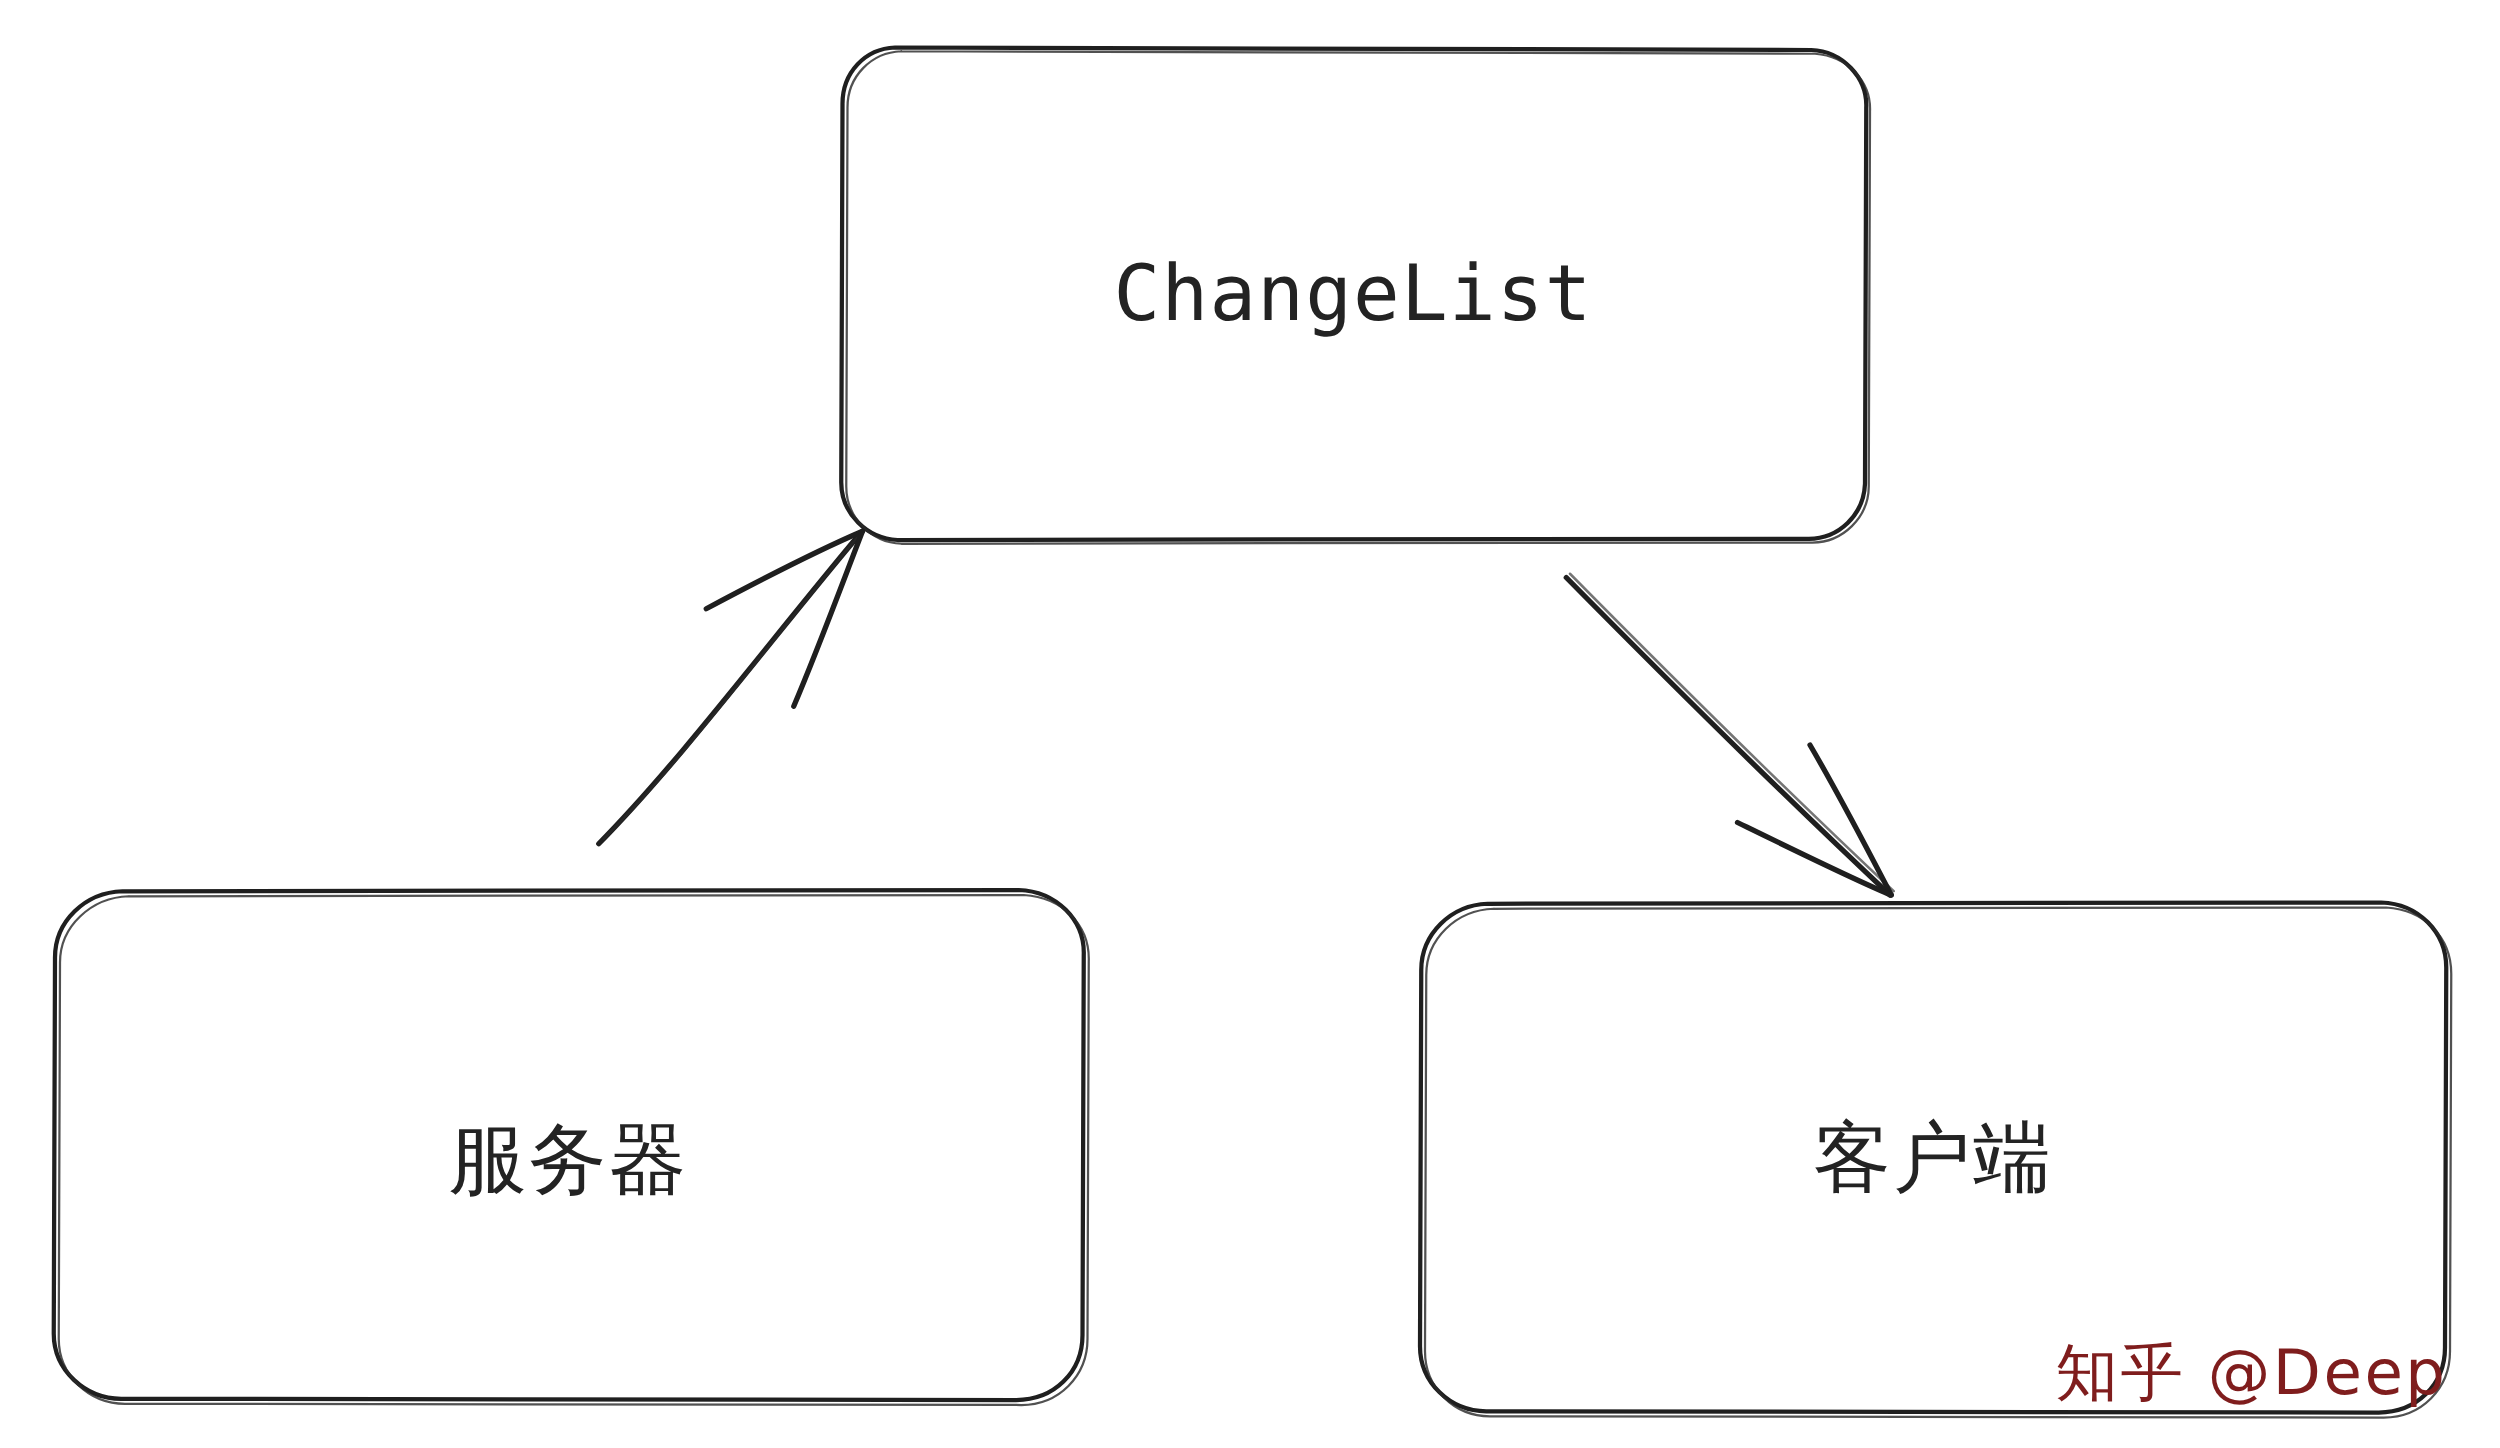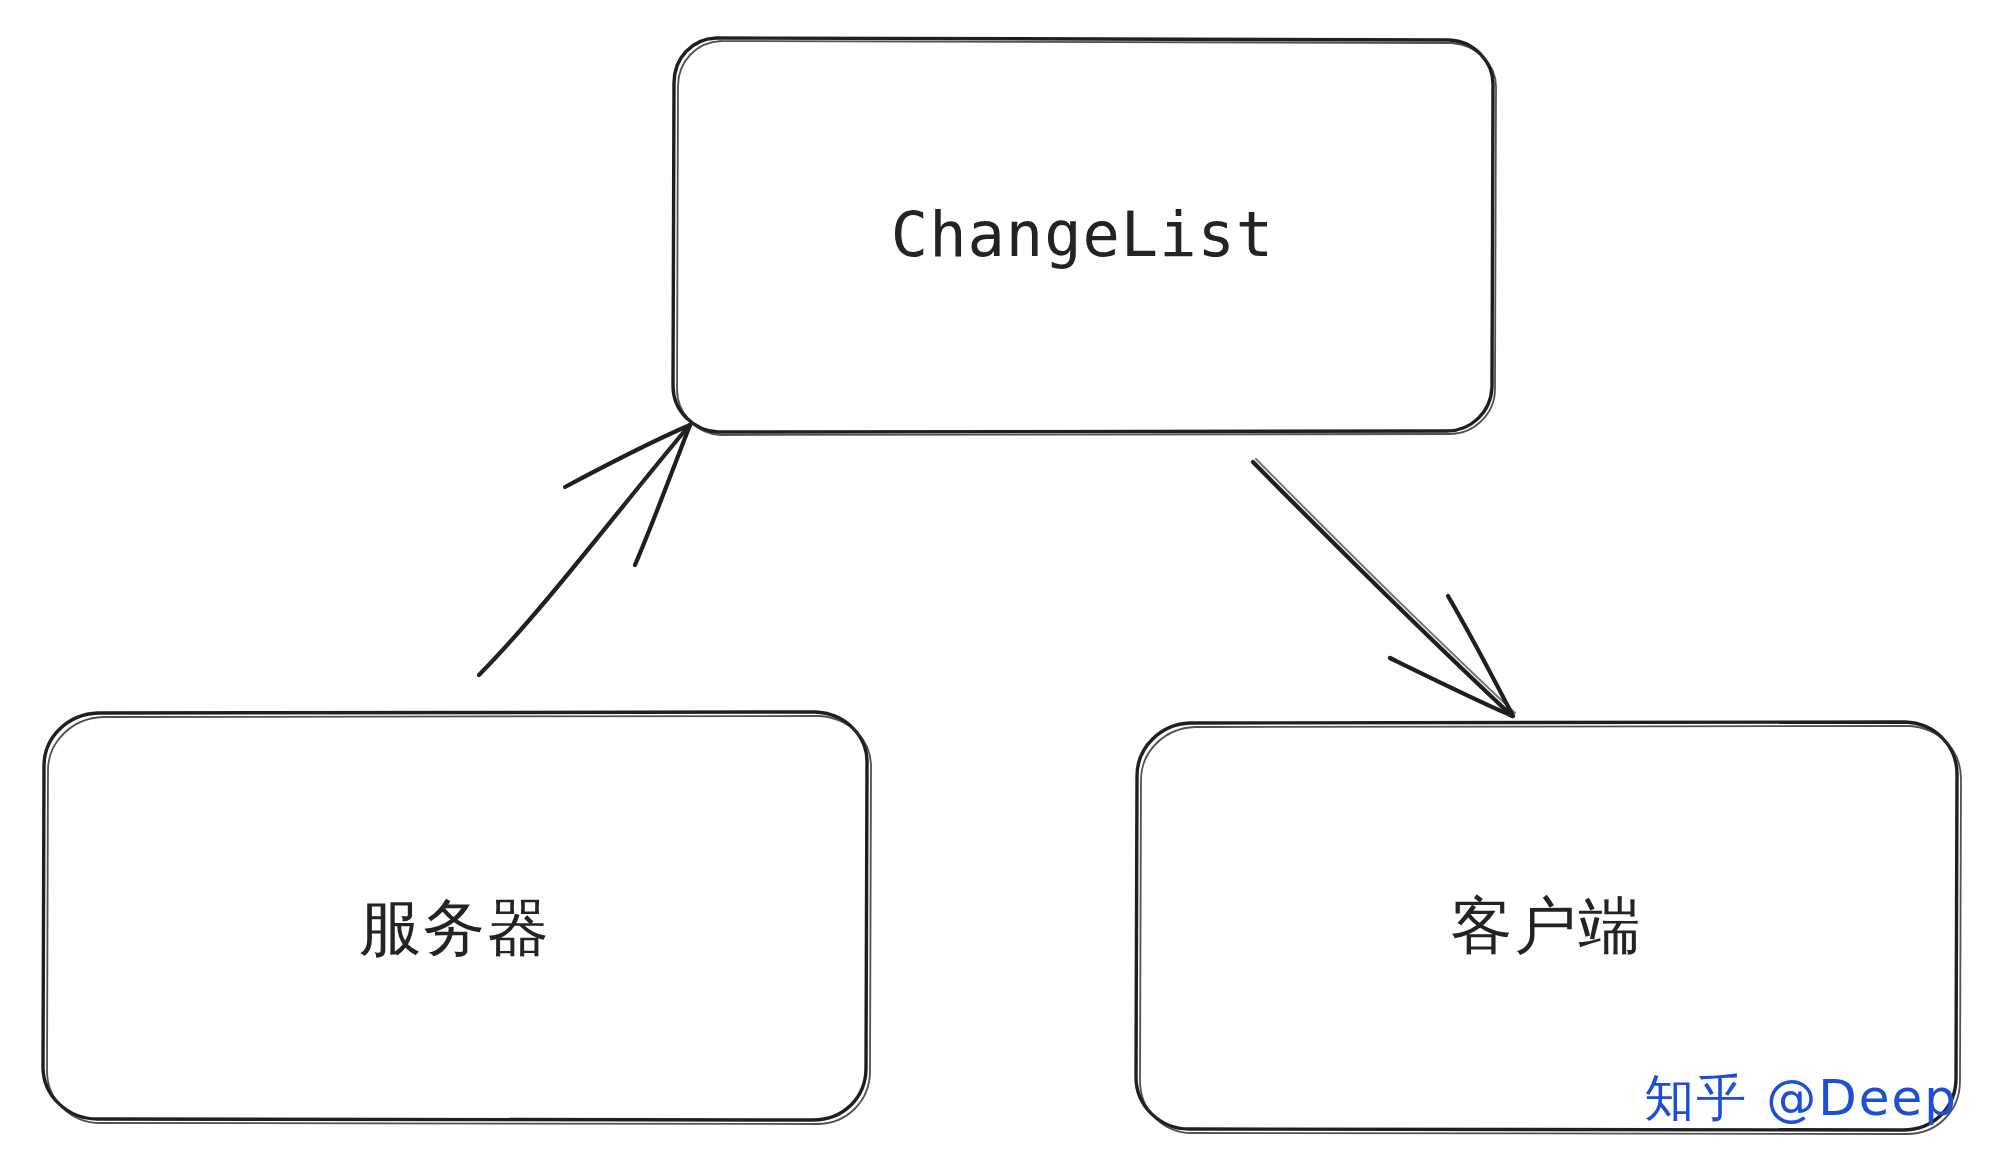--- a/index.html
+++ b/index.html
@@ -65,21 +65,21 @@
     top: 722px;
     width: 823px;
     height: 408px;
   }
   #watermark {
     position: absolute;
     right: 42px;
     bottom: 26px;
     font-family: "DejaVu Sans", "Liberation Sans", sans-serif;
     font-size: 50px;
-    color: #1d4ed8;
+    color: #7f1d1d;
     letter-spacing: 2px;
     white-space: nowrap;
     user-select: none;
     pointer-events: none;
   }
 </style>
 </head>
 <body>
 
 <div id="canvas">

